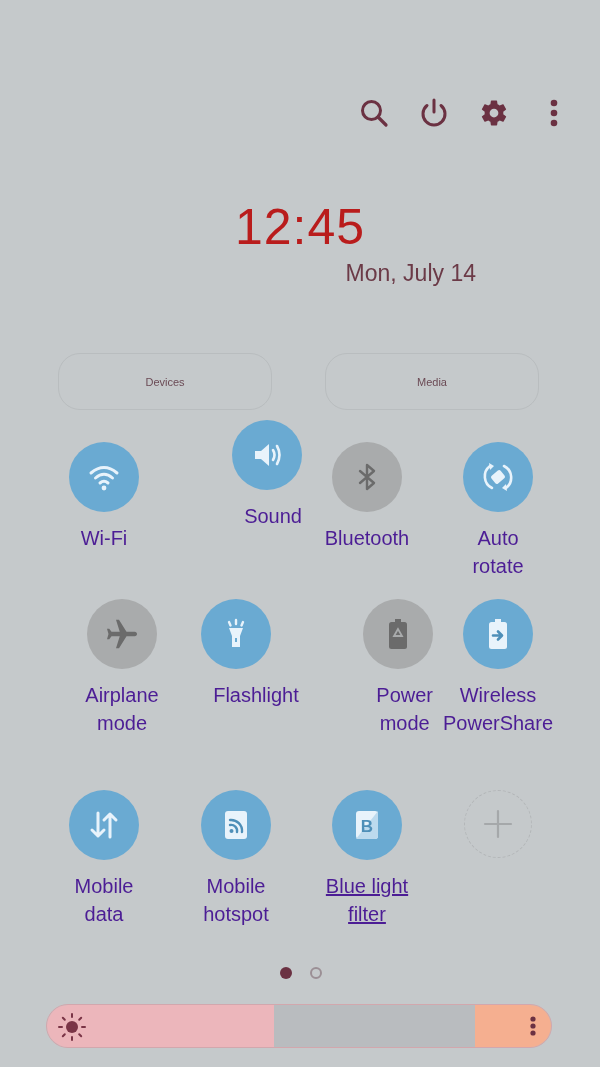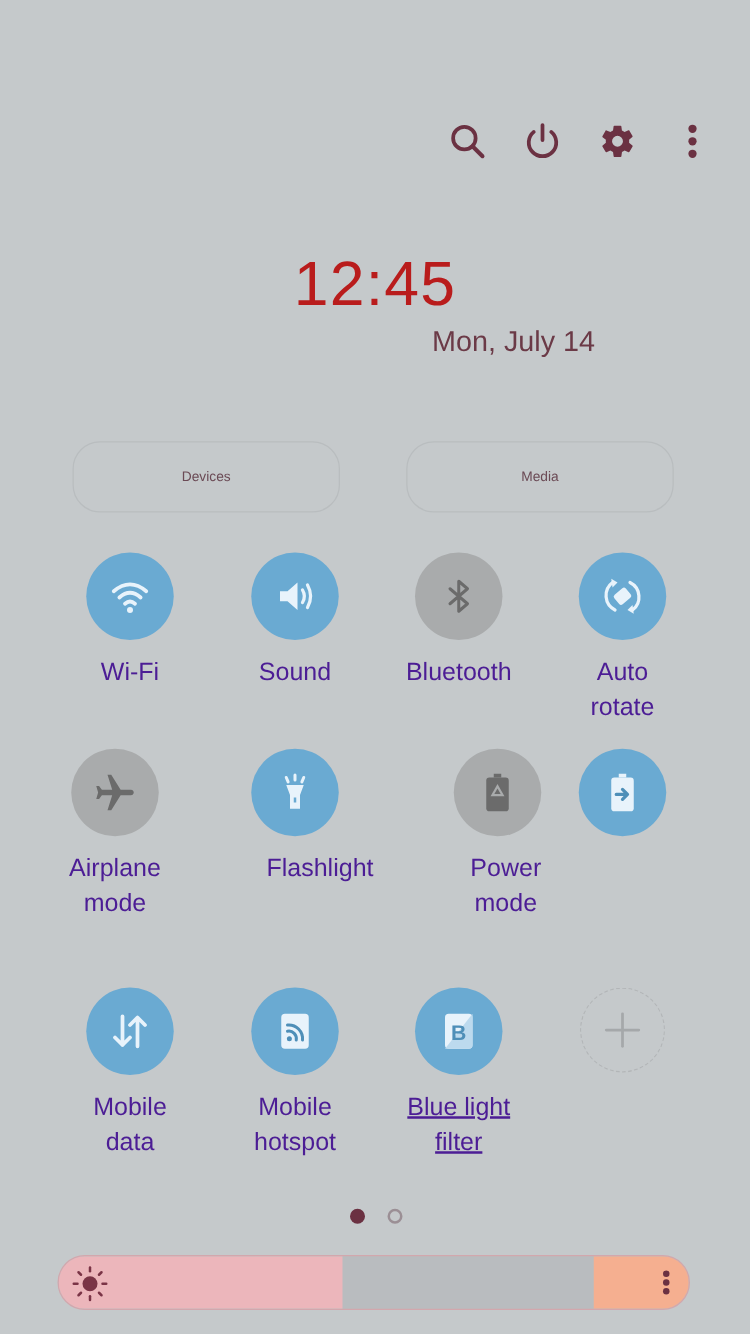--- a/index.html
+++ b/index.html
@@ -69,21 +69,21 @@
               <path d="M5 14 Q18 3 31 14"></path>
               <path d="M9.5 19 Q18 11.5 26.5 19"></path>
               <path d="M14 24 Q18 20.5 22 24"></path>
             </g>
             <circle cx="18" cy="29" r="2.4" fill="#e8f3fb"></circle>
           </svg>
         </span>
       </div>
       <div class="lbl" style="white-space: pre-line;">Wi-Fi</div>
     </div>
-    <div class="tile" style="left: 170px; top: 442px;">
+    <div class="tile" style="left: 170px; top: 420px; align-items: flex-end;">
       <div class="circle on">
         <span style="display: flex;">
           <svg width="36" height="36" viewBox="0 0 36 36">
             <path d="M6 14 h6 l8 -7 v22 l-8 -7 h-6z" fill="#e8f3fb"></path>
             <path d="M24 13 Q27 18 24 23" fill="none" stroke="#e8f3fb" stroke-width="2.6" stroke-linecap="round"></path>
             <path d="M28 9 Q33 18 28 27" fill="none" stroke="#e8f3fb" stroke-width="2.6" stroke-linecap="round"></path>
           </svg>
         </span>
       </div>
       <div class="lbl" style="white-space: pre-line;">Sound</div>
@@ -106,21 +106,21 @@
             <path d="M28 31 A13 13 0 0 0 26 9" fill="none" stroke="#e8f3fb" stroke-width="2.6" stroke-linecap="round"></path>
             <path d="M11 6 l5 3 l-4 4z" fill="#e8f3fb"></path>
             <path d="M29 34 l-5 -3 l4 -4z" fill="#e8f3fb"></path>
             <rect x="14" y="15" width="12" height="10" rx="2" transform="rotate(-40 20 20)" fill="#e8f3fb"></rect>
           </svg>
         </span>
       </div>
       <div class="lbl" style="white-space: pre-line;">Auto
 rotate</div>
     </div>
-    <div class="tile" style="left: 26px; top: 599px; justify-content: space-between;">
+    <div class="tile" style="left: 56px; top: 599px; justify-content: space-between;">
       <div class="circle off">
         <span style="display: flex;">
           <svg width="36" height="36" viewBox="0 0 24 24">
             <path fill="#6b6b6b" d="M21 16v-2l-8-5V3.5C13 2.67 12.33 2 11.5 2S10 2.67 10 3.5V9l-8 5v2l8-2.5V19l-2 1.5V22l3.5-1 3.5 1v-1.5L13 19v-5.5l8 2.5z" transform="rotate(90 12 12) translate(0.5 0)"></path>
           </svg>
         </span>
       </div>
       <div class="lbl" style="white-space: pre-line;">Airplane
 mode</div>
     </div>
@@ -158,20 +158,22 @@
     <div class="tile" style="left: 432px; top: 599px;">
       <div class="circle on">
         <span style="display: flex;">
           <svg width="36" height="36" viewBox="0 0 36 36">
             <rect x="15" y="3" width="6" height="3" fill="#e8f3fb"></rect>
             <rect x="9" y="6" width="18" height="27" rx="2.5" fill="#e8f3fb"></rect>
             <path d="M13 19.5 h8 M18 15.5 l4 4 l-4 4" fill="none" stroke="#4e8fb8" stroke-width="2.6" stroke-linecap="round" stroke-linejoin="round"></path>
           </svg>
         </span>
       </div>
+      <div class="lbl" style="white-space: pre-line;">Wireless
+PowerShare</div>
     </div>
     <div class="tile" style="left: 38px; top: 790px;">
       <div class="circle on">
         <span style="display: flex;">
           <svg width="40" height="40" viewBox="0 0 40 40">
             <g fill="none" stroke="#e8f3fb" stroke-width="3" stroke-linecap="round" stroke-linejoin="round">
               <path d="M14 8 V31 M8 25 L14 31 L20 25"></path>
               <path d="M26 32 V9 M20 15 L26 9 L32 15"></path>
             </g>
           </svg>

